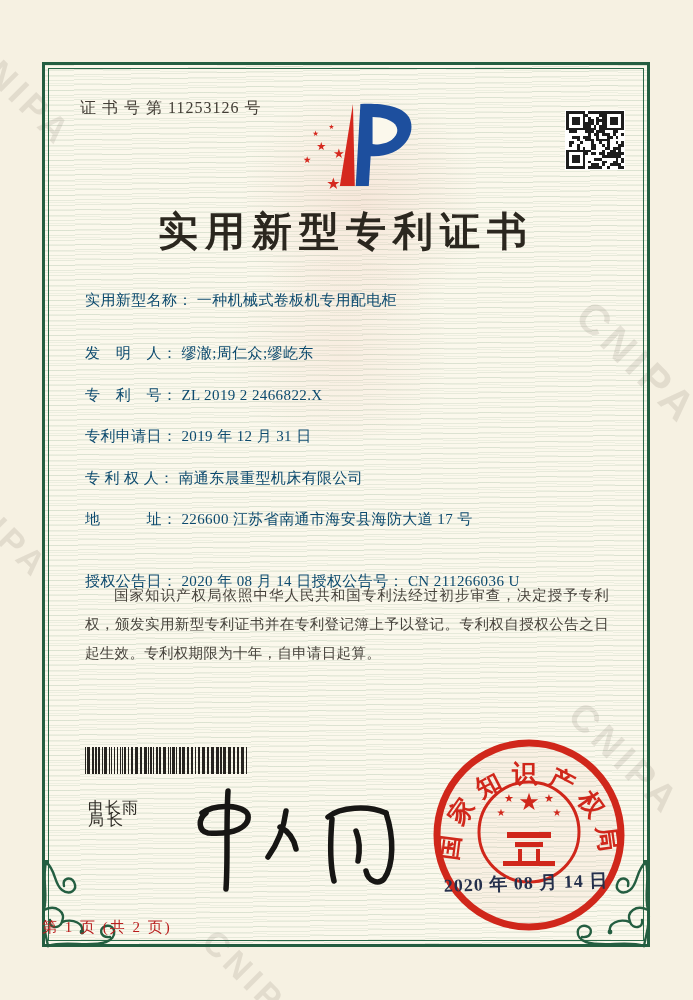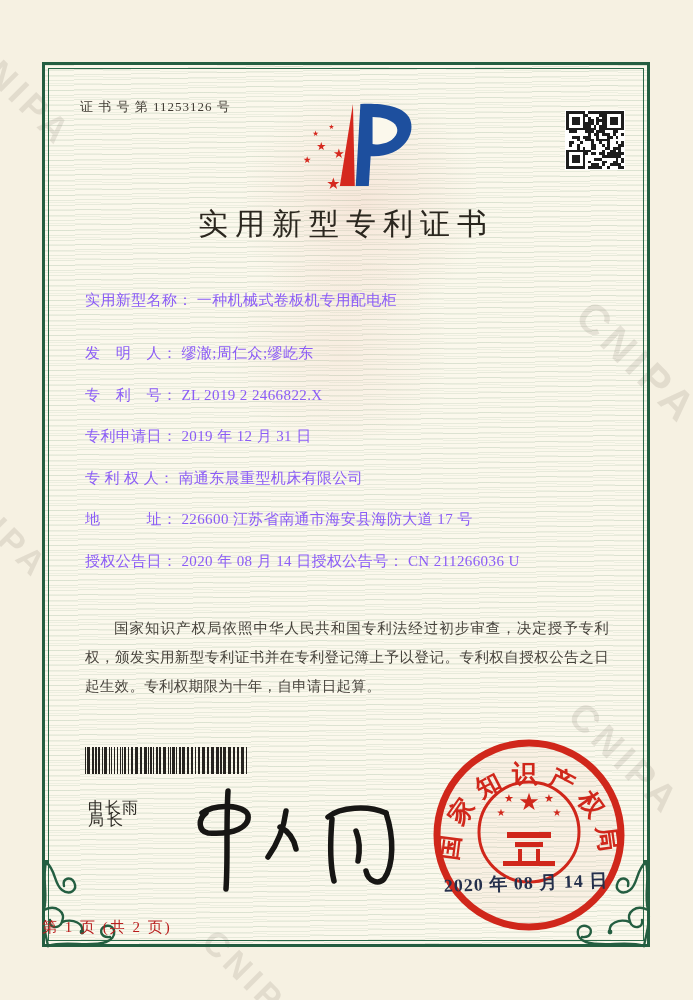--- a/index.html
+++ b/index.html
@@ -25,38 +25,38 @@
   .frame-inner{position:absolute;left:48px;top:68px;right:49px;bottom:59px;
        border:1px solid #2b6a4a;}
   .flourish{position:absolute;bottom:48px;width:110px;height:92px;color:#245e41;}
   .flourish.left{left:36px;}
   .flourish.right{right:37px;transform:scaleX(-1);}
   
   .wm{position:absolute;font-family:"Liberation Sans","DejaVu Sans",sans-serif;
       font-weight:700;color:rgba(125,115,98,.16);letter-spacing:5px;
       transform:rotate(45deg);transform-origin:left top;white-space:nowrap;pointer-events:none;}
   
-  .cert-no{position:absolute;left:80px;top:98px;font-size:13px;color:#413c34;letter-spacing:1px;}
+  .cert-no{position:absolute;left:80px;top:98px;font-size:16px;color:#413c34;letter-spacing:1px;}
   .logo{position:absolute;left:282px;top:96px;width:140px;height:98px;}
   .qr{position:absolute;left:565px;top:110px;width:58px;height:58px;background:#fff;
       display:grid;grid-template-columns:repeat(21,1fr);grid-template-rows:repeat(21,1fr);padding:1px;}
   .qr i{display:block;}
   .qr i.b{background:#1d1d1d;}
   .title{position:absolute;left:42px;right:43px;top:204px;text-align:center;
-      font-size:30px;font-weight:400;letter-spacing:7px;color:#2b271f;}
-  
-  .fields{position:absolute;left:85px;top:287px;width:532px;font-size:15px;color:#8b5cf6;}
+      font-size:40px;font-weight:700;letter-spacing:7px;color:#2b271f;}
+  
+  .fields{position:absolute;left:85px;top:287px;width:532px;font-size:15px;color:#0c4a6e;}
   .field{margin-bottom:15.5px;line-height:26px;letter-spacing:.4px;}
   .field:first-child{margin-bottom:27px;}
   .field .lab{margin-right:4px;}
-  .field.half{display:inline-block;margin-bottom:0;}
+  .field.half{display:inline-block;margin-bottom:0;margin-top:20px;}
   .field.half:first-of-type{width:56%;}
   
   .paras{position:absolute;left:85px;width:524px;top:581px;font-size:14.5px;
-      line-height:29px;color:#46423b;text-align:justify;margin-top:33px;}
+      line-height:29px;color:#46423b;text-align:justify;}
   .paras p{margin:0;text-indent:2em;letter-spacing:.3px;}
   
   .barcode{position:absolute;left:85px;top:747px;width:205px;height:27px;display:flex;align-items:stretch;}
   .barcode i{display:block;height:100%;}
   .barcode i.b{background:#26231f;}
   
   .director-label{position:absolute;left:88px;top:810px;font-size:16px;letter-spacing:3px;color:#2e2b25;}
   .director-name{position:absolute;left:88px;top:798px;font-size:16px;letter-spacing:1px;color:#2e2b25;}
   .signature{position:absolute;left:182px;top:782px;width:240px;height:112px;}
   

